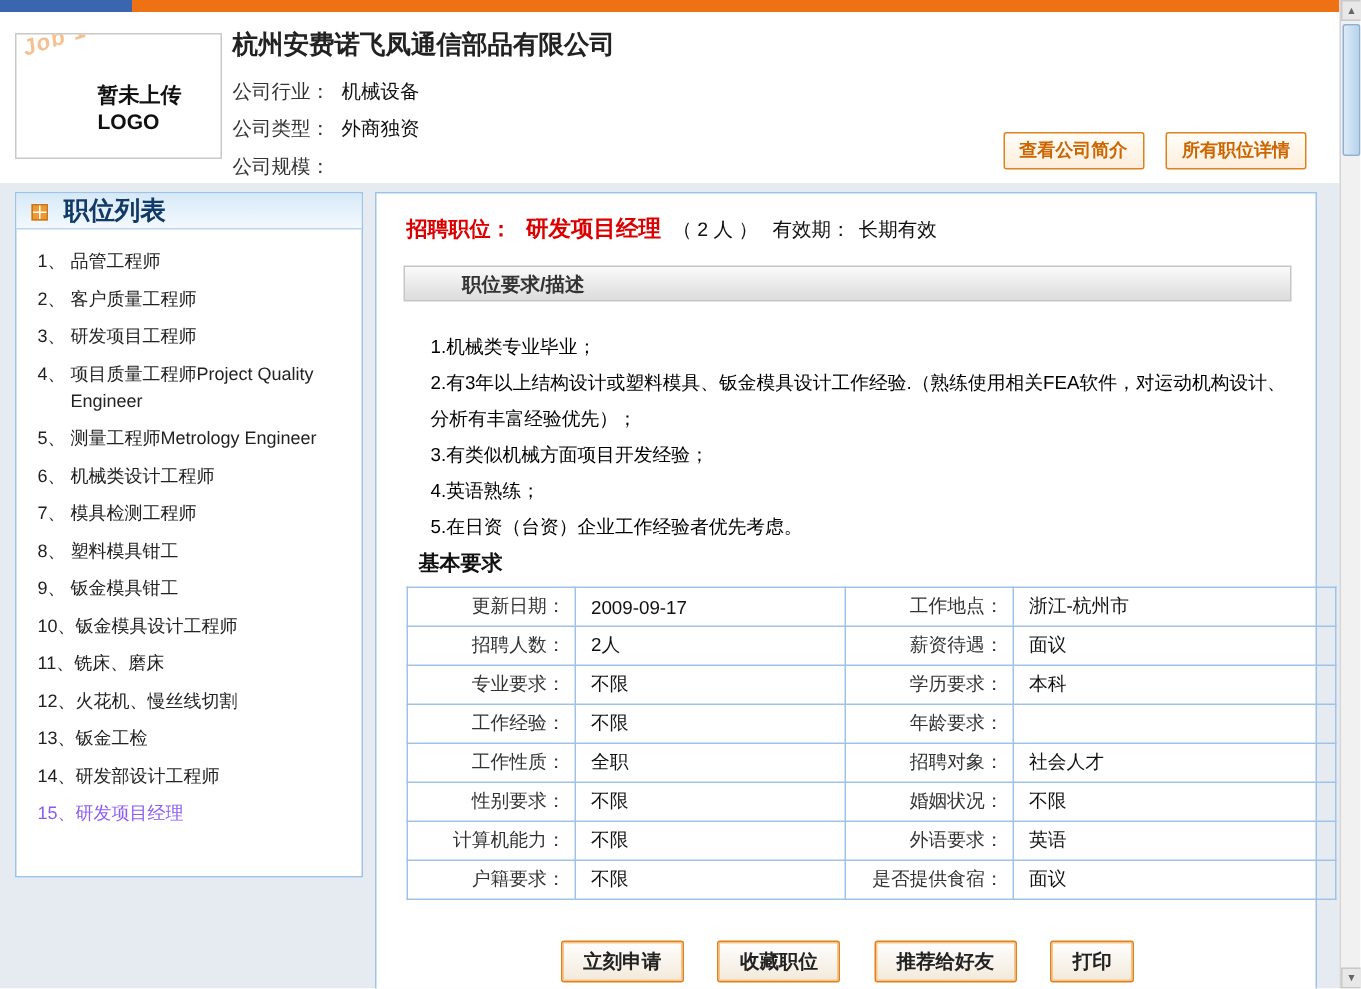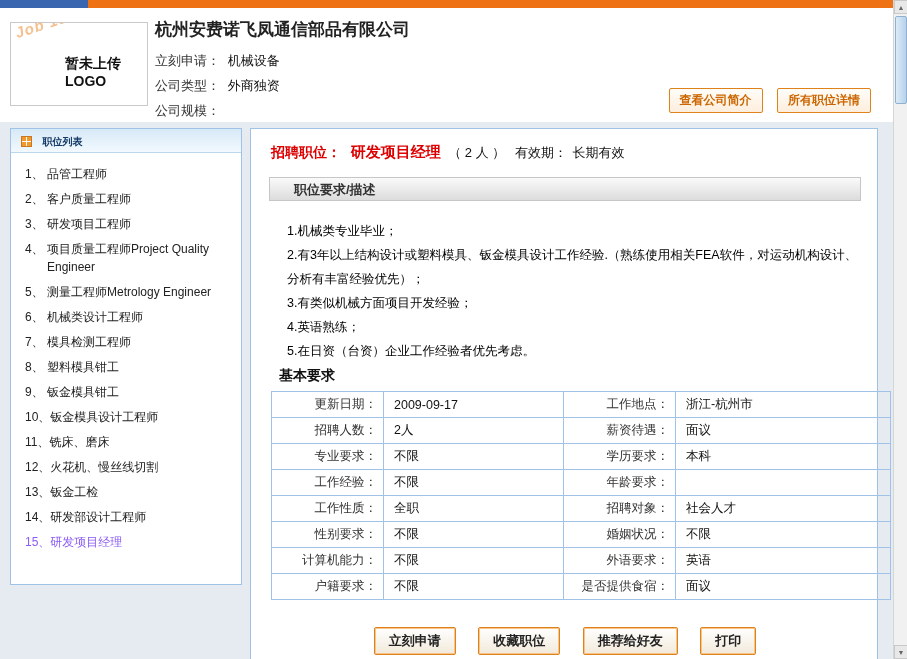--- a/index.html
+++ b/index.html
@@ -38,39 +38,39 @@
 
   
   .sidebar { position:absolute; left:10px; top:128px; width:232px; background:#fff;
     border:1px solid #9fc3e7; padding-bottom:26px; }
   .side-head { height:24px; line-height:24px; background:linear-gradient(#d7e9f7,#f2f9fe);
     border-bottom:1px solid #bcd6ec; padding-left:10px; }
   .side-head .icon-sq { display:inline-block; width:11px; height:11px; background:#f09a2e;
     border:1px solid #c87820; vertical-align:middle; margin-right:6px; position:relative; }
   .side-head .icon-sq::after { content:""; position:absolute; left:4px; top:0; width:1px; height:9px; background:#fff; }
   .side-head .icon-sq::before { content:""; position:absolute; left:0; top:4px; width:9px; height:1px; background:#fff; }
-  .side-title { font-size:10px; font-weight:bold; color:#123a66; vertical-align:middle; }
+  .side-title { font-size:17px; font-weight:bold; color:#123a66; vertical-align:middle; }
   .side-list { padding:12px 6px 0 6px; }
   .side-item { display:flex; font-size:12px; color:#222; line-height:18px; margin-bottom:7px; cursor:pointer; }
   .side-item .num { flex:0 0 30px; text-align:left; padding-left:8px; }
   .side-item .lbl { flex:1; }
   .side-item.active .num, .side-item.active .lbl { color:#8b5cf6; }
 
   
   .content { position:absolute; left:250px; top:128px; width:628px; height:540px;
     background:#fff; border:1px solid #9fc3e7; }
   .job-line { position:absolute; left:20px; top:14px; font-size:13px; }
   .job-line .recruit { color:#dd0000; font-weight:bold; font-size:14px; }
   .job-line .jtitle { color:#dd0000; font-weight:bold; font-size:15px; margin-left:6px; }
   .job-line .count { color:#111; margin-left:4px; }
   .job-line .vlab { color:#111; margin-left:6px; }
   .job-line .vval { color:#111; margin-left:2px; }
   .sec-bar { position:absolute; left:18px; top:48px; width:592px; height:24px; line-height:23px;
     background:linear-gradient(#fafafa,#dcdcdc); border:1px solid #c6c6c6;
-    font-size:13px; font-weight:bold; color:#333; padding-left:24px; }
+    font-size:13px; font-weight:bold; color:#333; padding-left:38px; }
   .desc-block { position:absolute; left:36px; top:90px; width:572px; font-size:12.5px; color:#000; }
   .desc-block p { line-height:24px; }
   .basic-head { position:absolute; left:28px; top:238px; font-size:14px; font-weight:bold; color:#111; }
   .req-table { position:absolute; left:20px; top:262px; width:620px; border-collapse:collapse; }
   .req-table td { border:1px solid #9fc3e7; height:26px; font-size:12.5px; }
   .req-table td.lab { width:112px; text-align:right; padding-right:6px; color:#333; background:#fff; }
   .req-table td.val { padding-left:10px; color:#111; }
   .req-table td.v1 { width:180px; }
   .actions { position:absolute; left:0; top:498px; width:628px; text-align:center; }
   .act-btn { display:inline-block; margin:0 9px; padding:4px 14px; font-size:13px; font-weight:bold;
@@ -96,21 +96,21 @@
   <div class="topbar-blue"></div>
 
   <div class="header">
     <div class="logo-box">
       <span class="logo-mark">Job 1001.com</span>
       <span class="logo-text">暂未上传LOGO</span>
     </div>
     <div class="company-name">杭州安费诺飞凤通信部品有限公司</div>
     <div class="co-fields">
       <div class="co-field">
-        <span class="lab">立刻申请：</span>
+        <span class="lab">公司行业：</span>
         <span class="val">机械设备</span>
       </div>
       <div class="co-field">
         <span class="lab">公司类型：</span>
         <span class="val">外商独资</span>
       </div>
       <div class="co-field">
         <span class="lab">公司规模：</span>
         <span class="val"></span>
       </div>

